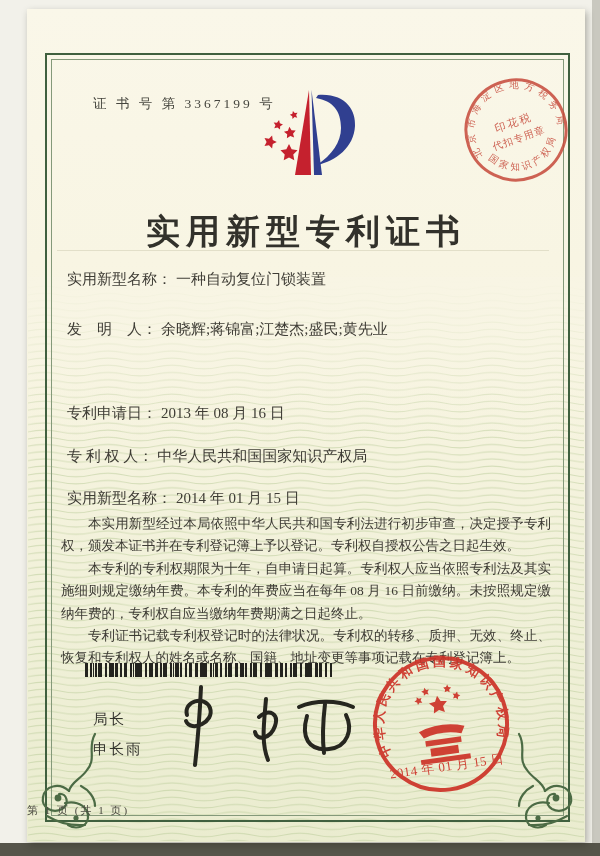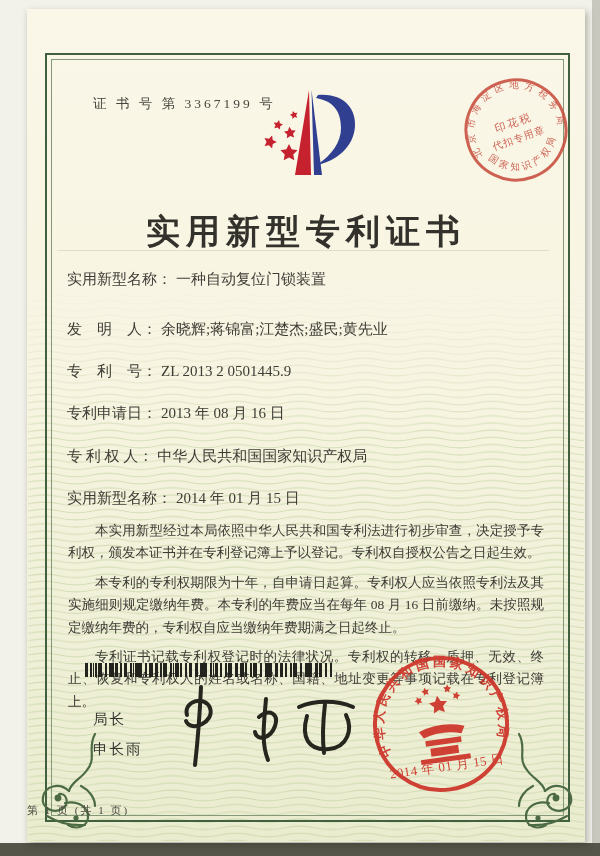--- a/index.html
+++ b/index.html
@@ -55,21 +55,21 @@
   }
   .field{
     position:absolute;left:40px;width:490px;
     font-size:15px;color:#3e3c35;white-space:nowrap;
   }
   .field .fvalue{margin-left:4px;}
   .paras{
     position:absolute;left:34px;top:504px;width:490px;
     font-size:13.5px;line-height:1.66;color:#3d3b34;text-align:justify;
   }
-  .paras p{margin:7px;text-indent:2em;}
+  .paras p{margin:0;text-indent:2em;}
   .barcode{
     position:absolute;left:58px;top:654px;width:247px;height:14px;
     background:
       repeating-linear-gradient(90deg,#23231e 0 2px,transparent 2px 5px),
       repeating-linear-gradient(90deg,#23231e 0 1px,transparent 1px 8px),
       repeating-linear-gradient(90deg,#23231e 0 3px,transparent 3px 13px);
   }
   .director{
     position:absolute;left:66px;top:696px;
     font-family:Liberation Sans, sans-serif;
@@ -169,23 +169,20 @@
 
     <div class="title">实用新型专利证书</div>
 
     <div class="scan-line"></div>
 
     <div class="field" style="top:261px">
       <span class="flabel">实用新型名称：</span><span class="fvalue">一种自动复位门锁装置</span>
     </div>
     <div class="field" style="top:311px">
       <span class="flabel">发　明　人：</span><span class="fvalue">余晓辉;蒋锦富;江楚杰;盛民;黄先业</span>
-    </div>
-    <div class="field" style="top:353px">
-      <span class="flabel">专　利　号：</span><span class="fvalue">ZL 2013 2 0501445.9</span>
     </div>
     <div class="field" style="top:395px">
       <span class="flabel">专利申请日：</span><span class="fvalue">2013 年 08 月 16 日</span>
     </div>
     <div class="field" style="top:438px">
       <span class="flabel">专 利 权 人：</span><span class="fvalue">中华人民共和国国家知识产权局</span>
     </div>
     <div class="field" style="top:480px">
       <span class="flabel">实用新型名称：</span><span class="fvalue">2014 年 01 月 15 日</span>
     </div>

